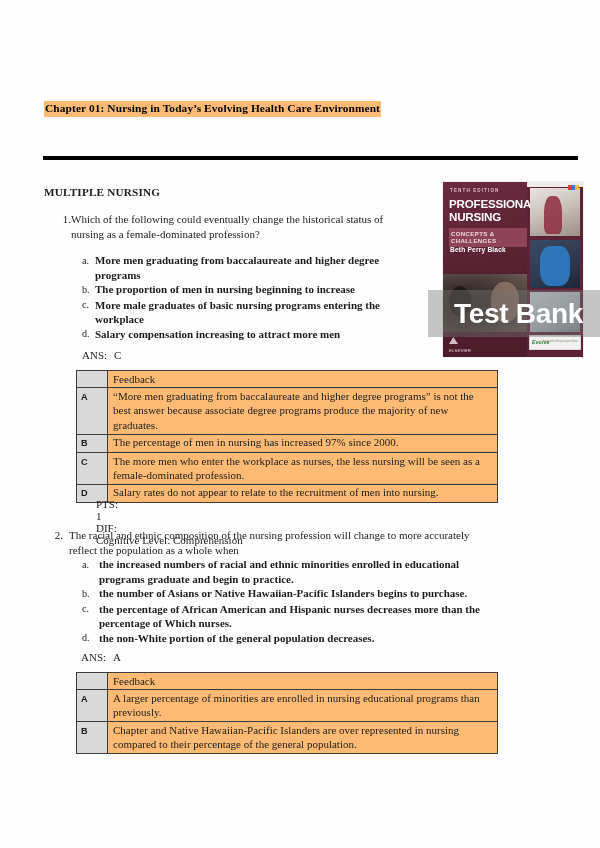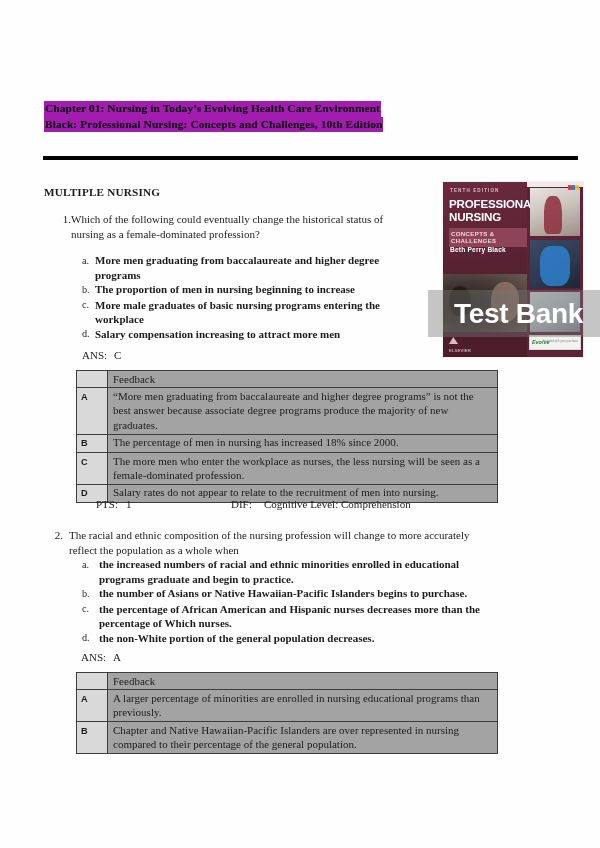--- a/index.html
+++ b/index.html
@@ -24,21 +24,21 @@
 
   
   .doc-header {
     position: absolute;
     left: 44px;
     top: 101px;
     width: 390px;
   }
   .hl-line {
     display: block;
-    background: #a21caf;
+    background: #fdba74;
     color: #000000;
     font-weight: bold;
     font-size: 11.4px;
     line-height: 15.5px;
     letter-spacing: 0.1px;
     width: fit-content;
     padding: 0 1px;
     white-space: nowrap;
   }
 
@@ -104,21 +104,21 @@
     white-space: nowrap;
   }
 
   
   .fb-table {
     position: absolute;
     border-collapse: collapse;
     table-layout: fixed;
     font-size: 11px;
     line-height: 14.4px;
-    background: #a3a3a3;
+    background: #fdba74;
   }
   .fb-table td {
     border: 1px solid #3c3c3c;
     padding: 0.5px 4px 1.5px 5px;
     vertical-align: top;
   }
   .fb-table td.key {
     width: 22px;
     background: #d9d9d9;
     font-family: "Liberation Sans", sans-serif;
@@ -335,21 +335,20 @@
     line-height: 1;
   }
 </style>
 </head>
 <body>
 
 <div class="page">
 
   <div class="doc-header">
     <span class="hl-line">Chapter 01: Nursing in Today’s Evolving Health Care Environment</span>
-    <span class="hl-line">Black: Professional Nursing: Concepts and Challenges, 10th Edition</span>
   </div>
 
   <div class="rule"></div>
 
   <div class="section-title">MULTIPLE NURSING</div>
 
   <div class="q-block" style="left:58px; top:212px; width:360px;">
     <div class="q-stem">
       <span class="q-num" style="width:13px;">1.</span>
       <span class="q-text">Which of the following could eventually change the historical status of nursing as a female-dominated profession?</span>
@@ -385,34 +384,34 @@
         <tr class="head">
       <td class="key blank"></td>
       <td class="body">Feedback</td>
     </tr>
     <tr>
       <td class="key">A</td>
       <td class="body">“More men graduating from baccalaureate and higher degree programs” is not the best answer because associate degree programs produce the majority of new graduates.</td>
     </tr>
     <tr>
       <td class="key">B</td>
-      <td class="body">The percentage of men in nursing has increased 18% since 2000.</td>
+      <td class="body">The percentage of men in nursing has increased 97% since 2000.</td>
     </tr>
     <tr>
       <td class="key">C</td>
       <td class="body">The more men who enter the workplace as nurses, the less nursing will be seen as a female-dominated profession.</td>
     </tr>
     <tr>
       <td class="key">D</td>
       <td class="body">Salary rates do not appear to relate to the recruitment of men into nursing.</td>
     </tr>
   </tbody>
     </table>
 
-  <div class="ptsline" style="left:96px; top:498px;">
+  <div class="ptsline" style="left:96px; top:498px;flex-direction:column;">
     <span style="width:30px;">PTS:</span>
     <span style="width:105px;">1</span>
     <span style="width:33px;">DIF:</span>
     <span>Cognitive Level: Comprehension</span>
   </div>
 
   <div class="q-block" style="left:44px; top:528px; width:456px;">
     <div class="q-stem">
       <span class="q-num" style="width:19px;">2.</span>
       <span class="q-text" style="padding-left:6px;">The racial and ethnic composition of the nursing profession will change to more accurately reflect the population as a whole when</span>

